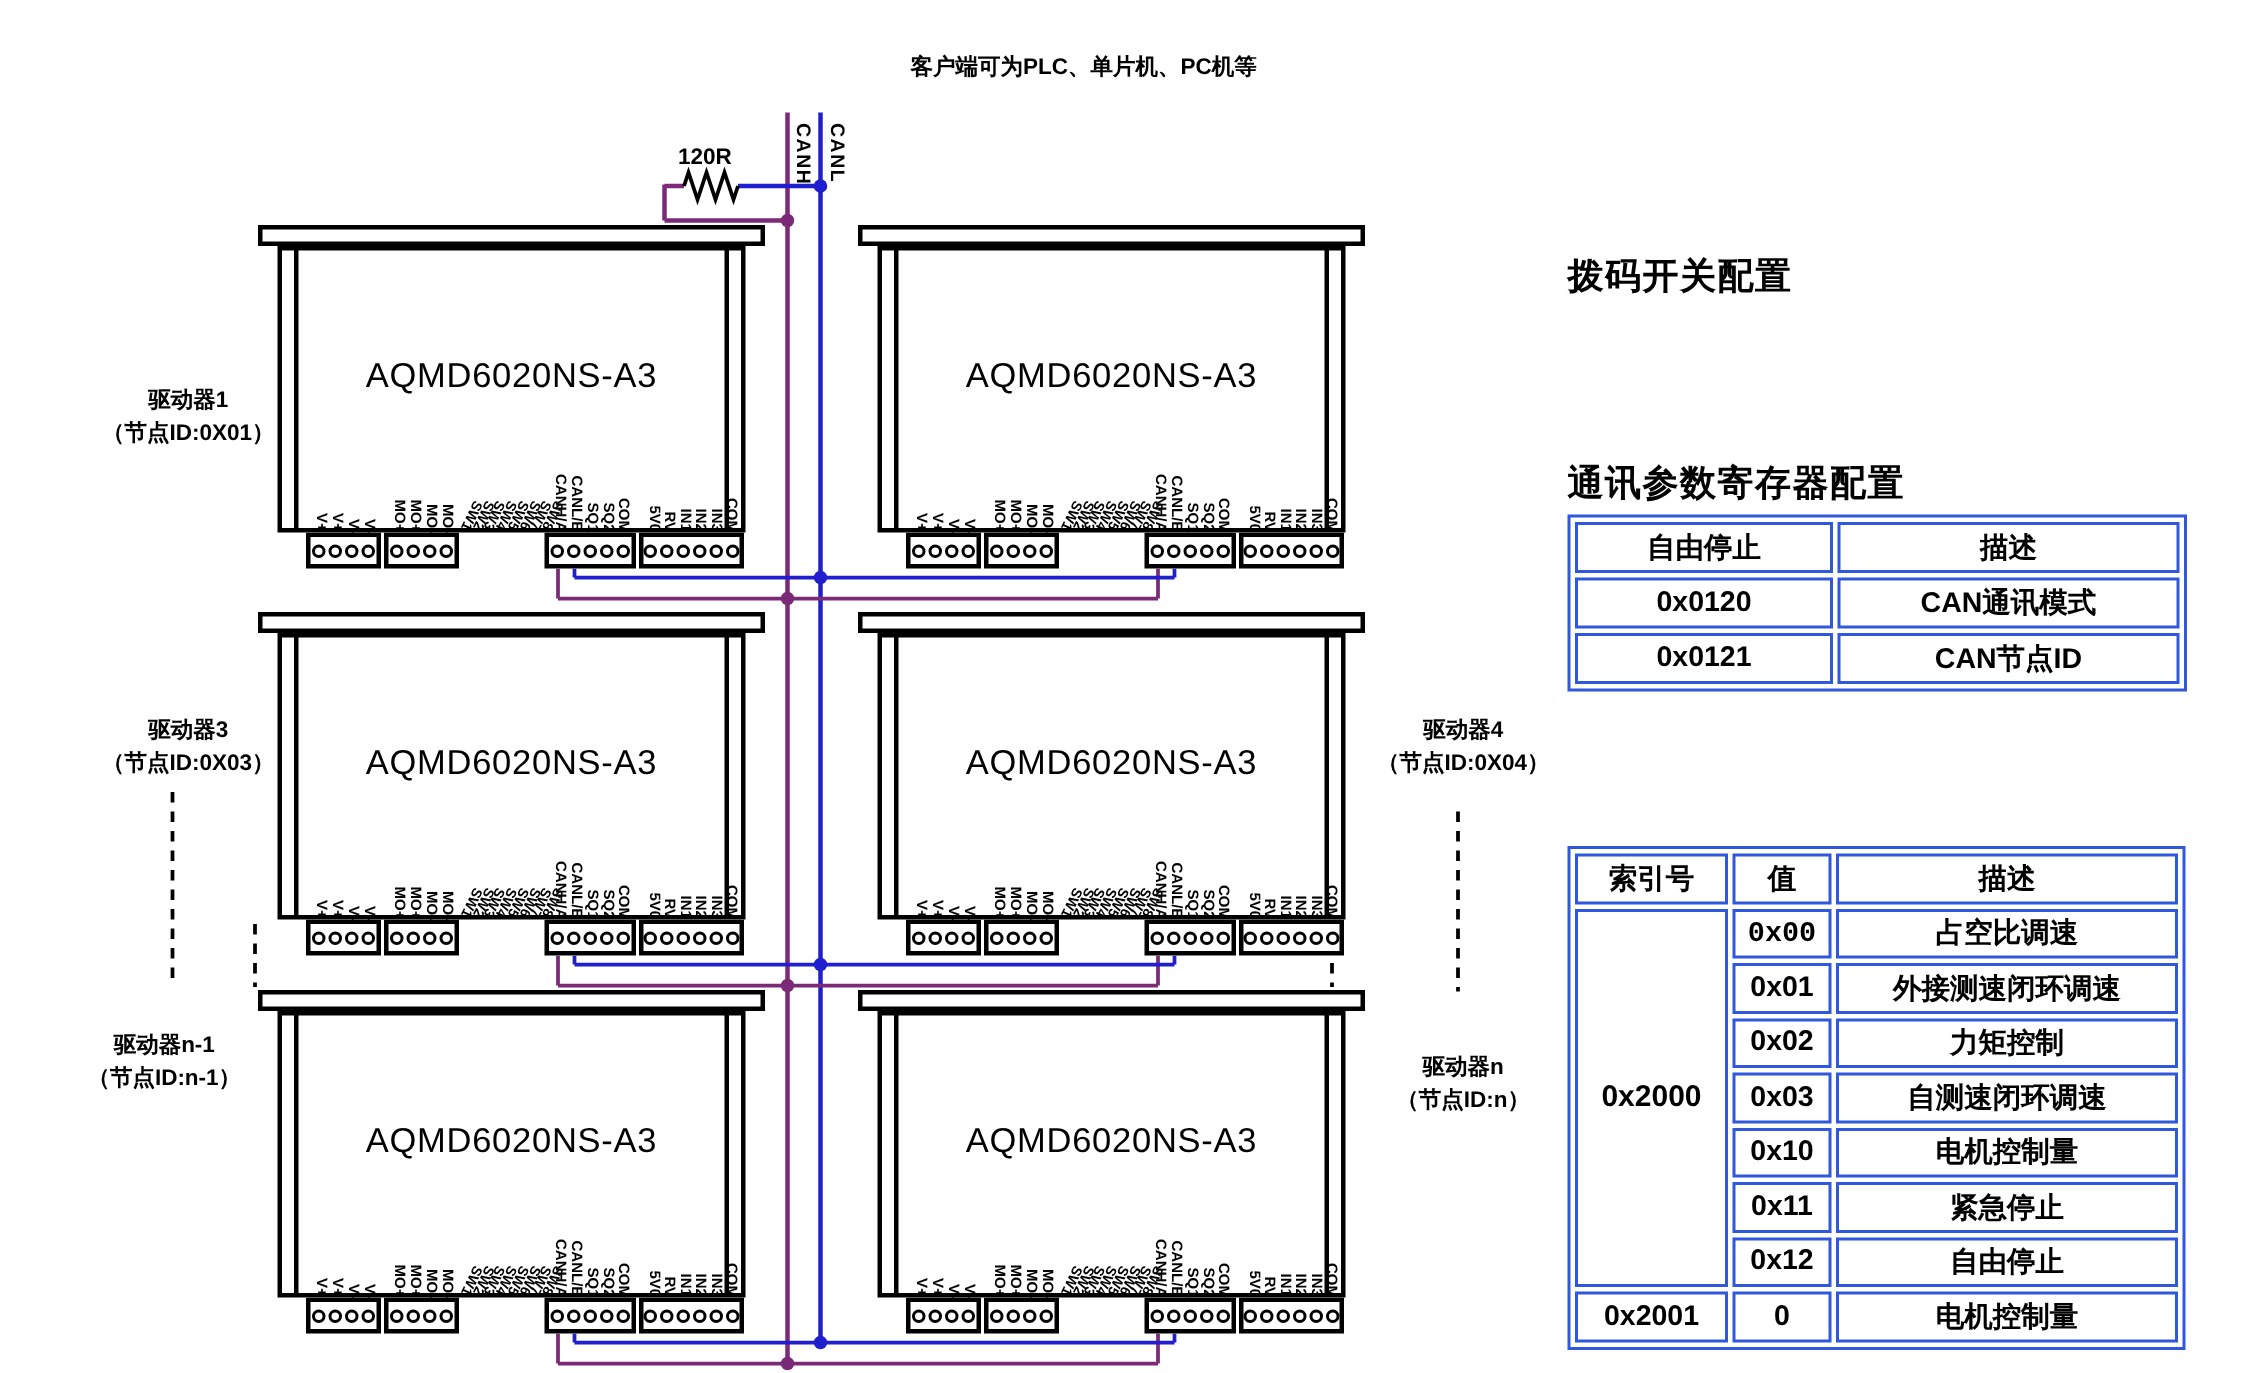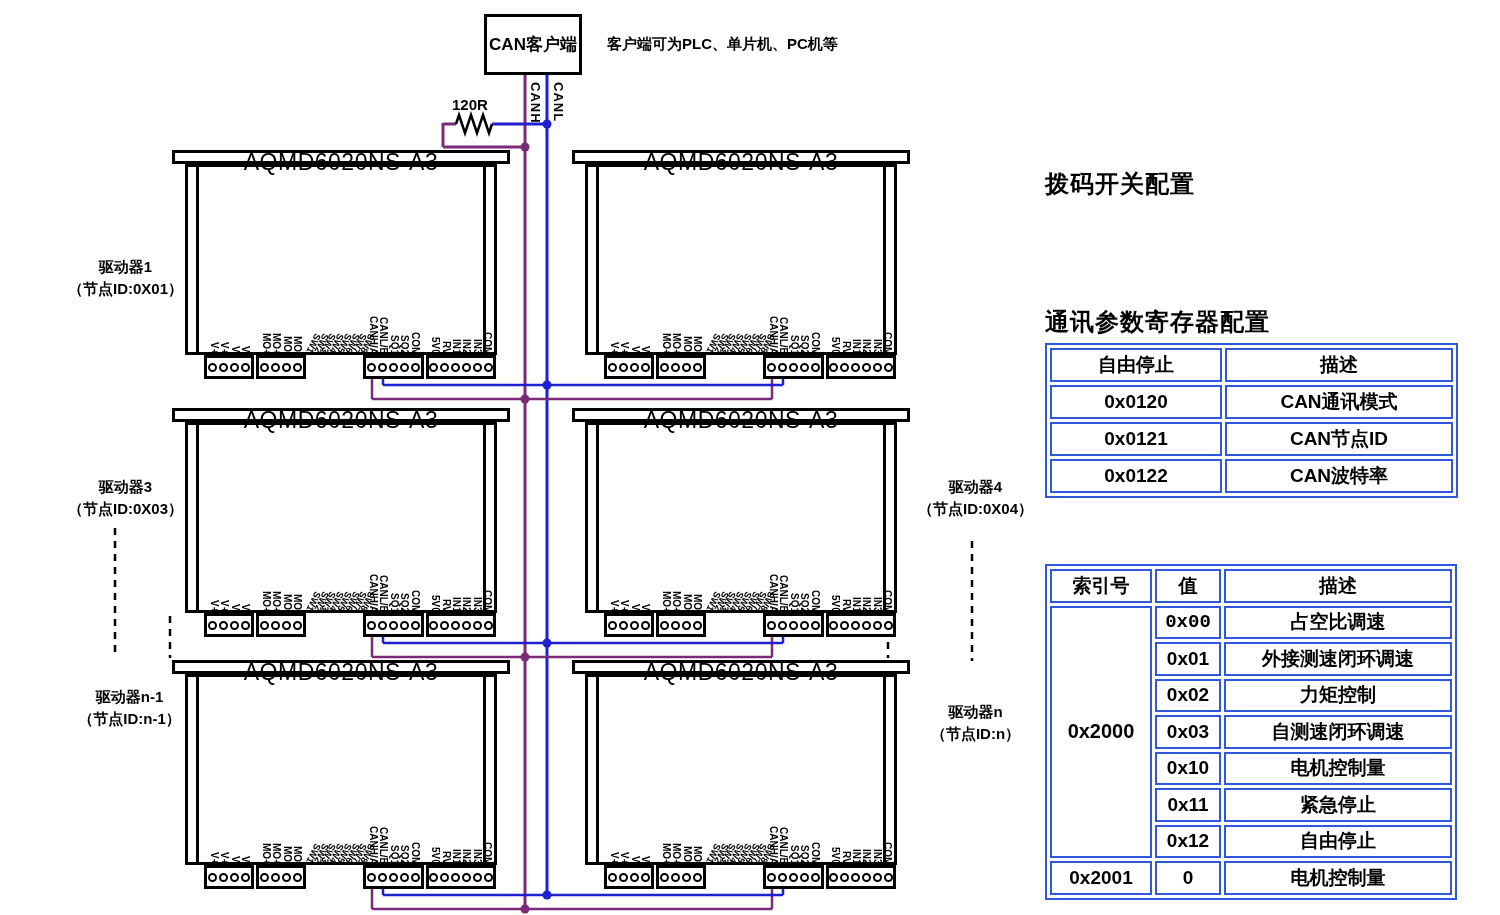--- a/index.html
+++ b/index.html
@@ -5,21 +5,21 @@
   *{margin:0;padding:0;box-sizing:border-box}
   body{font-family:"Liberation Sans",sans-serif;background:#fff}
   #stage{position:relative;width:1500px;height:915px;background:#fff;overflow:hidden;font-weight:bold;color:#000}
   #wire-layer{position:absolute;left:0;top:0;width:1500px;height:915px}
   .client-box{position:absolute;left:484px;top:14px;width:98px;height:61px;border:3px solid #000;display:flex;align-items:center;justify-content:center;font-size:17px;background:#fff}
   .client-note{position:absolute;left:607px;top:35px;font-size:15px}
   .vlabel{position:absolute;writing-mode:vertical-rl;font-size:13px;letter-spacing:1px}
   .r120{position:absolute;left:452px;top:96px;font-size:15px}
   .driver{position:absolute;width:338px;height:229px}
   .lid{position:absolute;left:0;top:0;width:338px;height:14px;border:3px solid #000;background:#fff}
-  .dbody{position:absolute;left:13px;top:14px;width:312px;height:191px;border:3px solid #000;background:#fff;display:flex;justify-content:center}
+  .dbody{position:absolute;left:13px;top:14px;width:312px;height:191px;border:3px solid #000;background:#fff;display:flex;align-items:center;justify-content:center}
   .wall{position:absolute;top:16px;width:2.5px;height:187px;background:#000}
   .model{font-size:23px;font-weight:normal;letter-spacing:.5px;margin-top:-18px}
   .tblock{position:absolute;top:205px;height:24px;border:3px solid #000;background:#fff;display:flex;align-items:center;justify-content:center;gap:2px}
   .pin{width:9px;height:9px;border:2px solid #000;border-radius:50%;background:#fff;flex:0 0 auto}
   .plabels{position:absolute;top:148px;height:57px;display:flex;align-items:flex-end}
   .plabel{writing-mode:vertical-rl;font-size:10px;line-height:10px;text-align:left;overflow:visible;white-space:nowrap}
   .sw{position:absolute;writing-mode:vertical-rl;font-size:9.5px;line-height:8px;transform:rotate(26deg);transform-origin:bottom center;white-space:nowrap}
   .dlabel{position:absolute;width:175px;text-align:center;font-size:15px;line-height:22px;white-space:nowrap}
   .ptitle{position:absolute;font-size:24px;letter-spacing:1px}
   .ptable{position:absolute;border:2px solid var(--accent,#2f58dc);border-collapse:separate;border-spacing:3px;background:#fff;table-layout:fixed}
@@ -62,23 +62,20 @@
       <line x1="372" y1="909" x2="772" y2="909" stroke="#7b2a78" stroke-width="2.5"></line>
       <line x1="383" y1="895" x2="783" y2="895" stroke="#1f1fd0" stroke-width="2.5"></line>
       <circle cx="547" cy="895" r="4.5" fill="#1f1fd0"></circle>
       <circle cx="525" cy="909" r="4.5" fill="#7b2a78"></circle>
       <line x1="115" y1="528" x2="115" y2="653" stroke="#000" stroke-width="2.5" stroke-dasharray="7,6"></line>
       <line x1="972" y1="541" x2="972" y2="661" stroke="#000" stroke-width="2.5" stroke-dasharray="7,6"></line>
       <line x1="170" y1="616" x2="170" y2="658" stroke="#000" stroke-width="2.5" stroke-dasharray="7,6"></line>
       <line x1="888" y1="616" x2="888" y2="658" stroke="#000" stroke-width="2.5" stroke-dasharray="7,6"></line>
     </svg>
 
-  <div class="client-box">
-    <span>CAN客户端</span>
-  </div>
   <div class="client-note">客户端可为PLC、单片机、PC机等</div>
 
   <span class="vlabel" style="left:528px;top:82px">CANH</span>
   <span class="vlabel" style="left:551px;top:82px">CANL</span>
   <span class="r120">120R</span>
 <div class="driver" style="left: 172px; top: 150px;">
       <div class="lid"></div>
       <div class="dbody">
         <div class="model">AQMD6020NS-A3</div>
       </div>
@@ -432,21 +429,21 @@
       </div>
       <div class="sw" style="left: 133px; bottom: 26px;">SW1</div>
       <div class="sw" style="left: 140.7px; bottom: 26px;">SW2</div>
       <div class="sw" style="left: 148.4px; bottom: 26px;">SW3</div>
       <div class="sw" style="left: 156.1px; bottom: 26px;">SW4</div>
       <div class="sw" style="left: 163.8px; bottom: 26px;">SW5</div>
       <div class="sw" style="left: 171.5px; bottom: 26px;">SW6</div>
       <div class="sw" style="left: 179.2px; bottom: 26px;">SW7</div>
       <div class="sw" style="left: 186.9px; bottom: 26px;">SW8</div>
     </div>
-    <div class="dlabel" style="left: 42px; top: 686px;">
+    <div class="dlabel" style="left: 22px; top: 686px;">
       <div>驱动器n-1</div>
       <div>（节点ID:n-1）</div>
     </div>
     <div class="driver" style="left: 572px; top: 660px;">
       <div class="lid"></div>
       <div class="dbody">
         <div class="model">AQMD6020NS-A3</div>
       </div>
       <div class="wall" style="left: 24px;"></div>
       <div class="wall" style="left: 311px;"></div>
@@ -526,24 +523,20 @@
           <td style="width: 228px; height: 34px;">描述</td>
         </tr>
         <tr>
           <td style="width: 172px; height: 34px;">0x0120</td>
           <td style="width: 228px; height: 34px;">CAN通讯模式</td>
         </tr>
         <tr>
           <td style="width: 172px; height: 34px;">0x0121</td>
           <td style="width: 228px; height: 34px;">CAN节点ID</td>
         </tr>
-        <tr>
-          <td style="width: 172px; height: 34px;">0x0122</td>
-          <td style="width: 228px; height: 34px;">CAN波特率</td>
-        </tr>
       </tbody>
     </table>
     <table class="ptable" style="left: 1045px; top: 564px;">
       <tbody>
         <tr>
           <td style="width: 102px; height: 33.5px;">索引号</td>
           <td style="width: 66px; height: 33.5px;">值</td>
           <td style="width: 228px; height: 33.5px;">描述</td>
         </tr>
         <tr>

